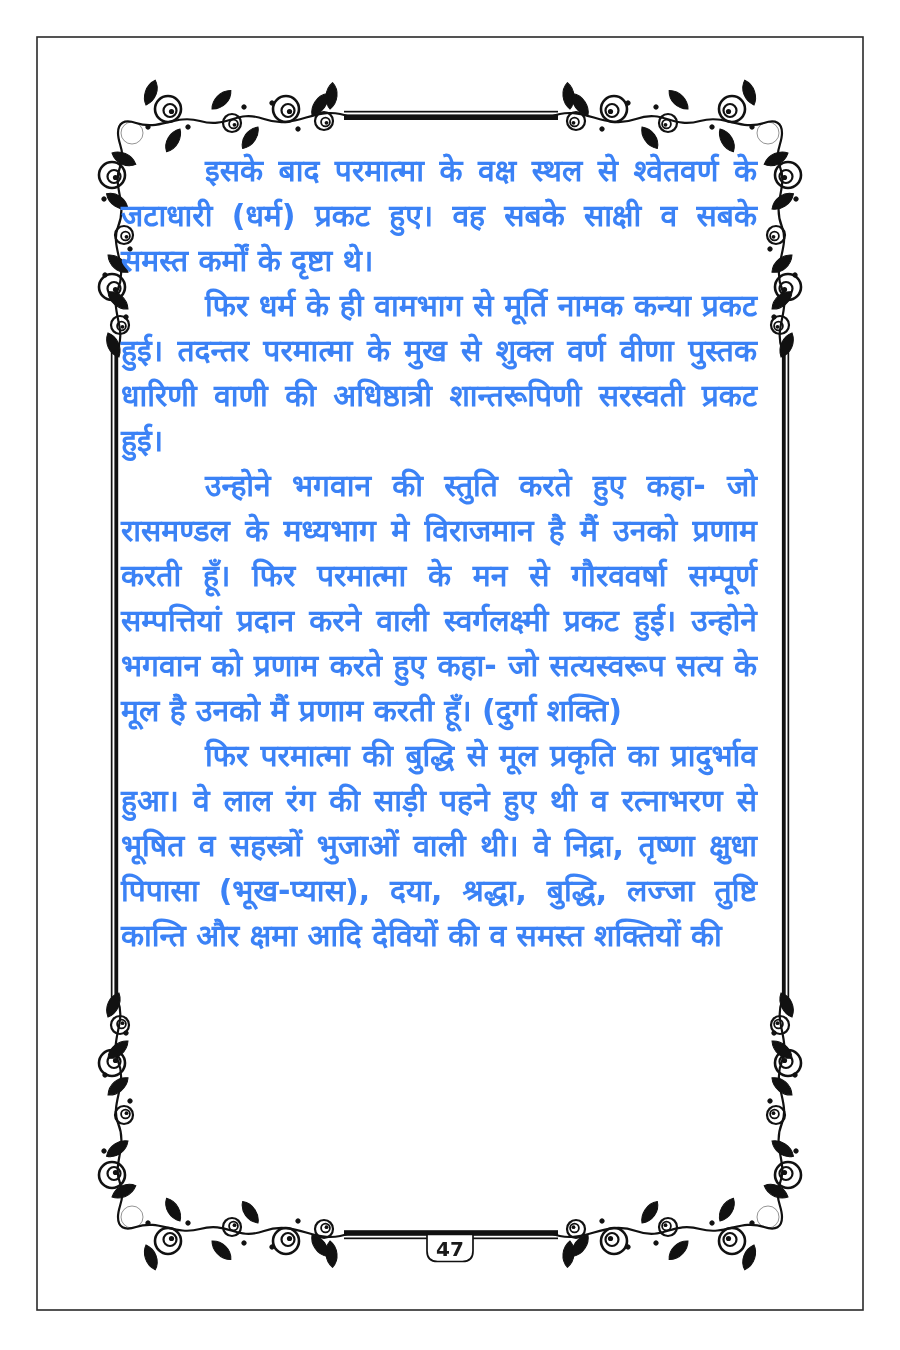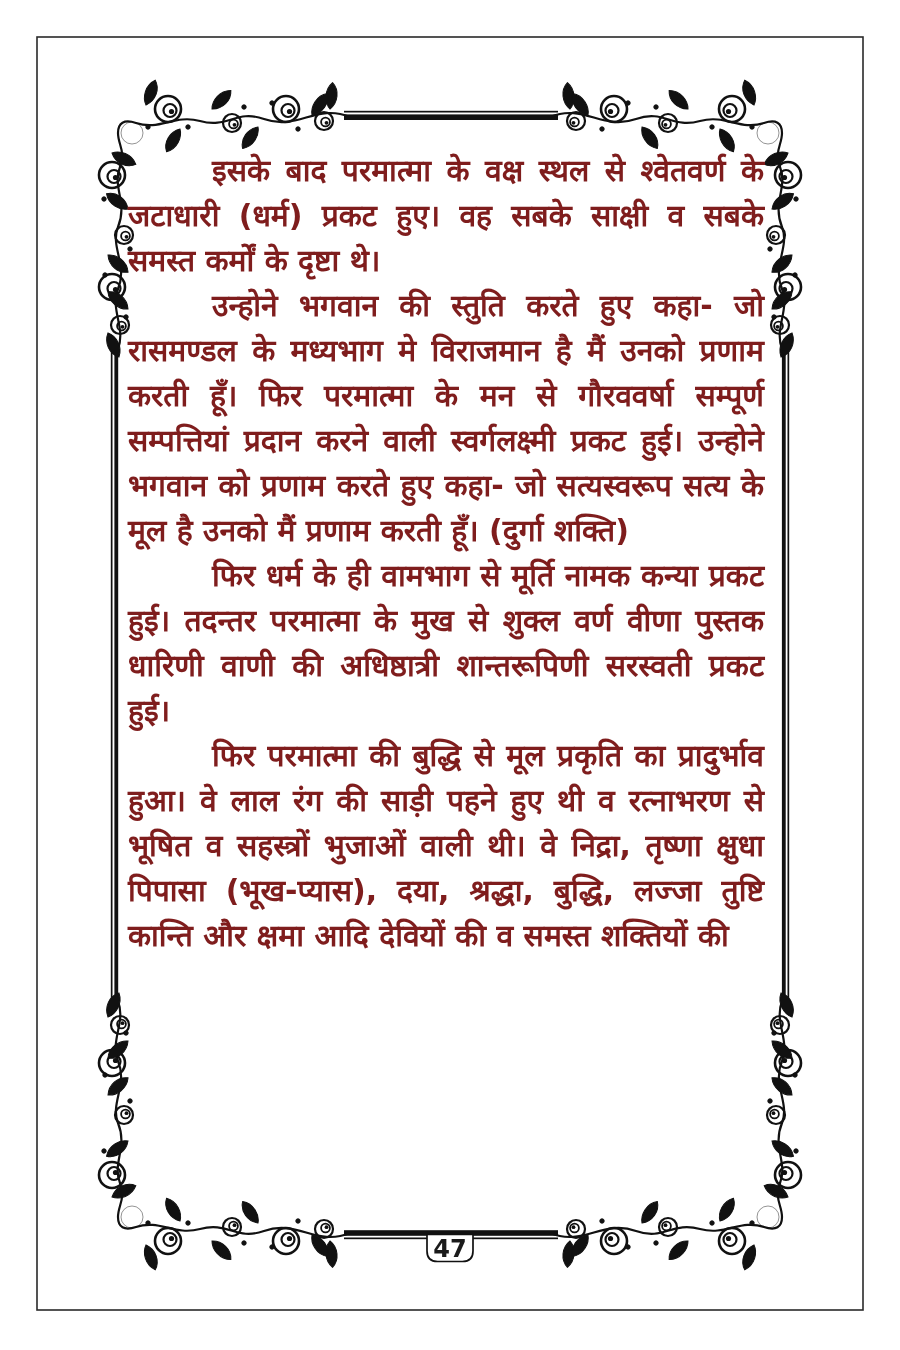--- a/index.html
+++ b/index.html
@@ -7,36 +7,36 @@
     position:relative;
     width:900px;height:1350px;
     background:#ffffff;
     font-family:"DejaVu Sans","Liberation Sans",sans-serif;
     color:#121212;
     overflow:hidden;
   }
   .border-svg{position:absolute;left:0;top:0;width:900px;height:1350px;}
   .text-block{
     position:absolute;
-    left:128px;top:148px;width:636px;
+    left:121px;top:148px;width:636px;
     font-size:30px;
     line-height:45px;
     font-weight:700;
     text-align:justify;
-    color:#7f1d1d;
+    color:#3b82f6;
   }
   .text-block p{
     margin:0;
     text-indent:84px;
   }
   .page-number{
     position:absolute;
     left:427px;top:1236px;width:46px;height:26px;
     text-align:center;
-    font-size:24px;
+    font-size:20px;
     line-height:26px;
     font-weight:700;
     color:#1a1a1a;
   }
 </style>
 </head>
 <body>
 
 <div class="page">
 
@@ -108,20 +108,20 @@
     <use href="#corner" transform="translate(116,117)"></use>
     <use href="#corner" transform="translate(784,117) scale(-1,1)"></use>
     <use href="#corner" transform="translate(116,1233) scale(1,-1)"></use>
     <use href="#corner" transform="translate(784,1233) scale(-1,-1)"></use>
 
     <path d="M427,1234.5 L473,1234.5 L473,1251 Q473,1261.5 462.5,1261.5 L437.5,1261.5 Q427,1261.5 427,1251 Z" fill="#ffffff" stroke="#111" stroke-width="1.7"></path>
   </svg>
 
   <div class="text-block">
     <p>इसके बाद परमात्मा के वक्ष स्थल से श्वेतवर्ण के जटाधारी (धर्म) प्रकट हुए। वह सबके साक्षी व सबके समस्त कर्मों के दृष्टा थे।</p>
+    <p>फिर धर्म के ही वामभाग से मूर्ति नामक कन्या प्रकट हुई। तदन्तर परमात्मा के मुख से शुक्ल वर्ण वीणा पुस्तक धारिणी वाणी की अधिष्ठात्री शान्तरूपिणी सरस्वती प्रकट हुई।</p>
     <p>उन्होने भगवान की स्तुति करते हुए कहा- जो रासमण्डल के मध्यभाग मे विराजमान है मैं उनको प्रणाम करती हूँ। फिर परमात्मा के मन से गौरववर्षा सम्पूर्ण सम्पत्तियां प्रदान करने वाली स्वर्गलक्ष्मी प्रकट हुई। उन्होने भगवान को प्रणाम करते हुए कहा- जो सत्यस्वरूप सत्य के मूल है उनको मैं प्रणाम करती हूँ। (दुर्गा शक्ति)</p>
-    <p>फिर धर्म के ही वामभाग से मूर्ति नामक कन्या प्रकट हुई। तदन्तर परमात्मा के मुख से शुक्ल वर्ण वीणा पुस्तक धारिणी वाणी की अधिष्ठात्री शान्तरूपिणी सरस्वती प्रकट हुई।</p>
     <p>फिर परमात्मा की बुद्धि से मूल प्रकृति का प्रादुर्भाव हुआ। वे लाल रंग की साड़ी पहने हुए थी व रत्नाभरण से भूषित व सहस्त्रों भुजाओं वाली थी। वे निद्रा, तृष्णा क्षुधा पिपासा (भूख-प्यास), दया, श्रद्धा, बुद्धि, लज्जा तुष्टि कान्ति और क्षमा आदि देवियों की  व समस्त शक्तियों की</p>
   </div>
 
   <div class="page-number">47</div>
 
 </div>
 
 </body></html>

